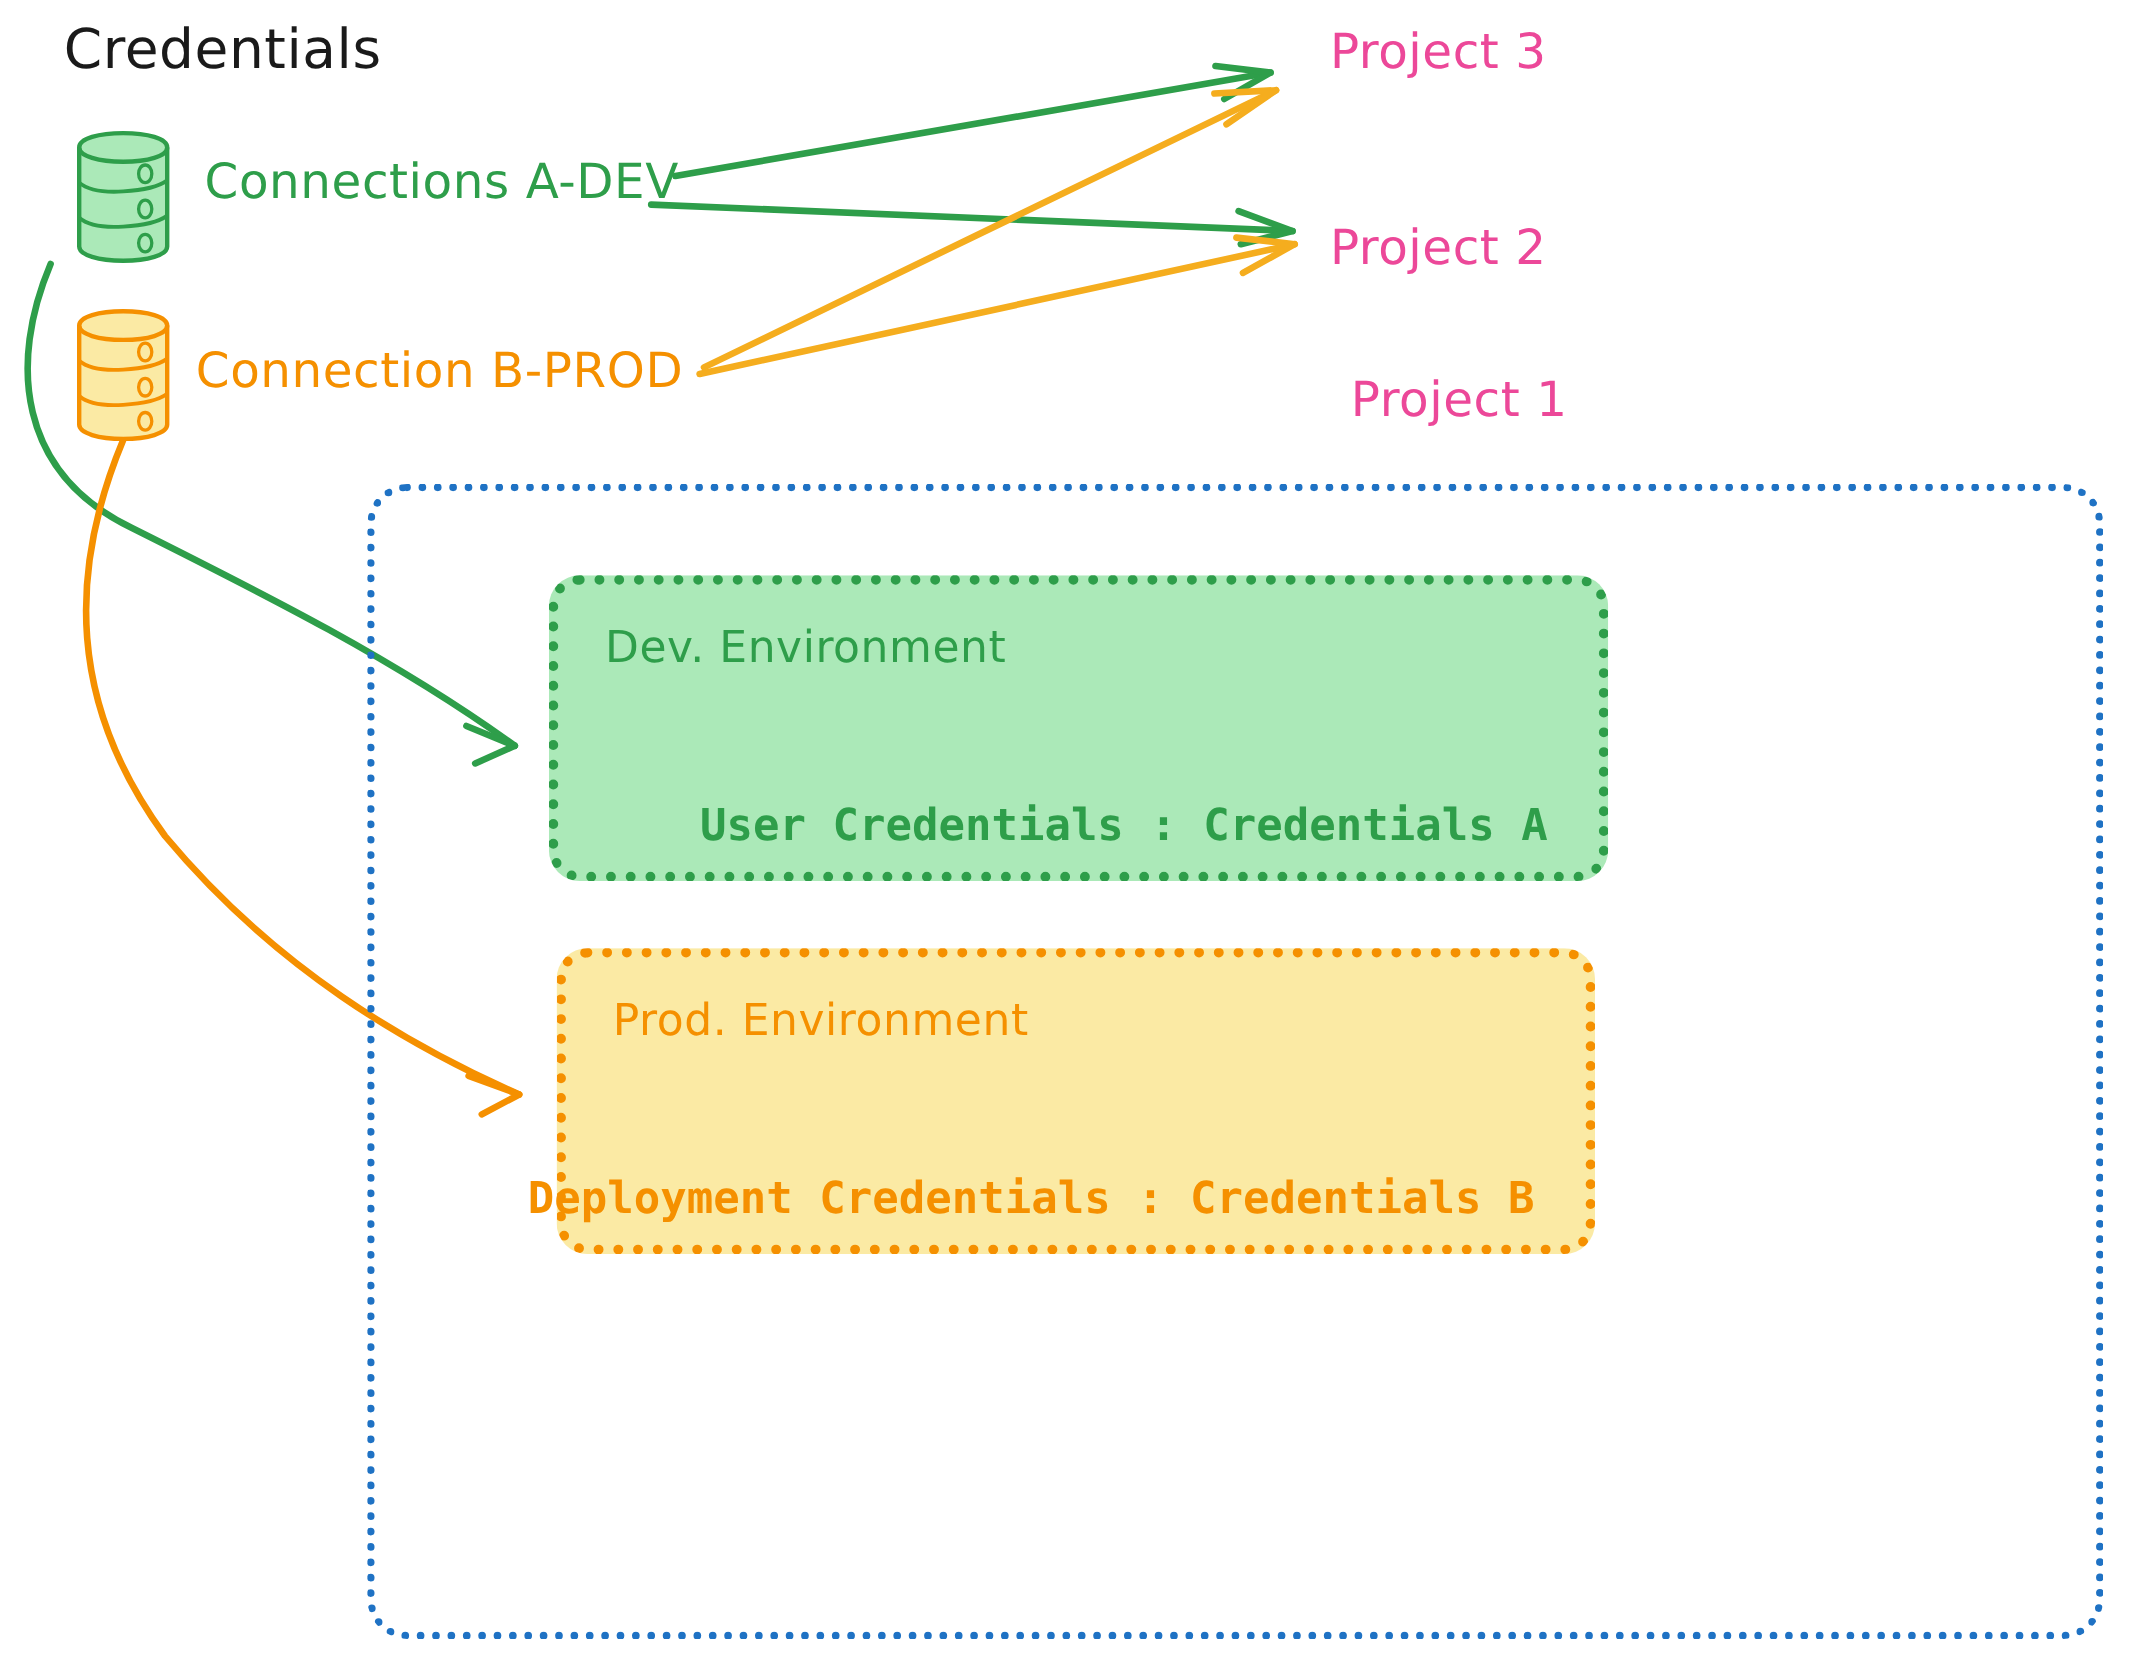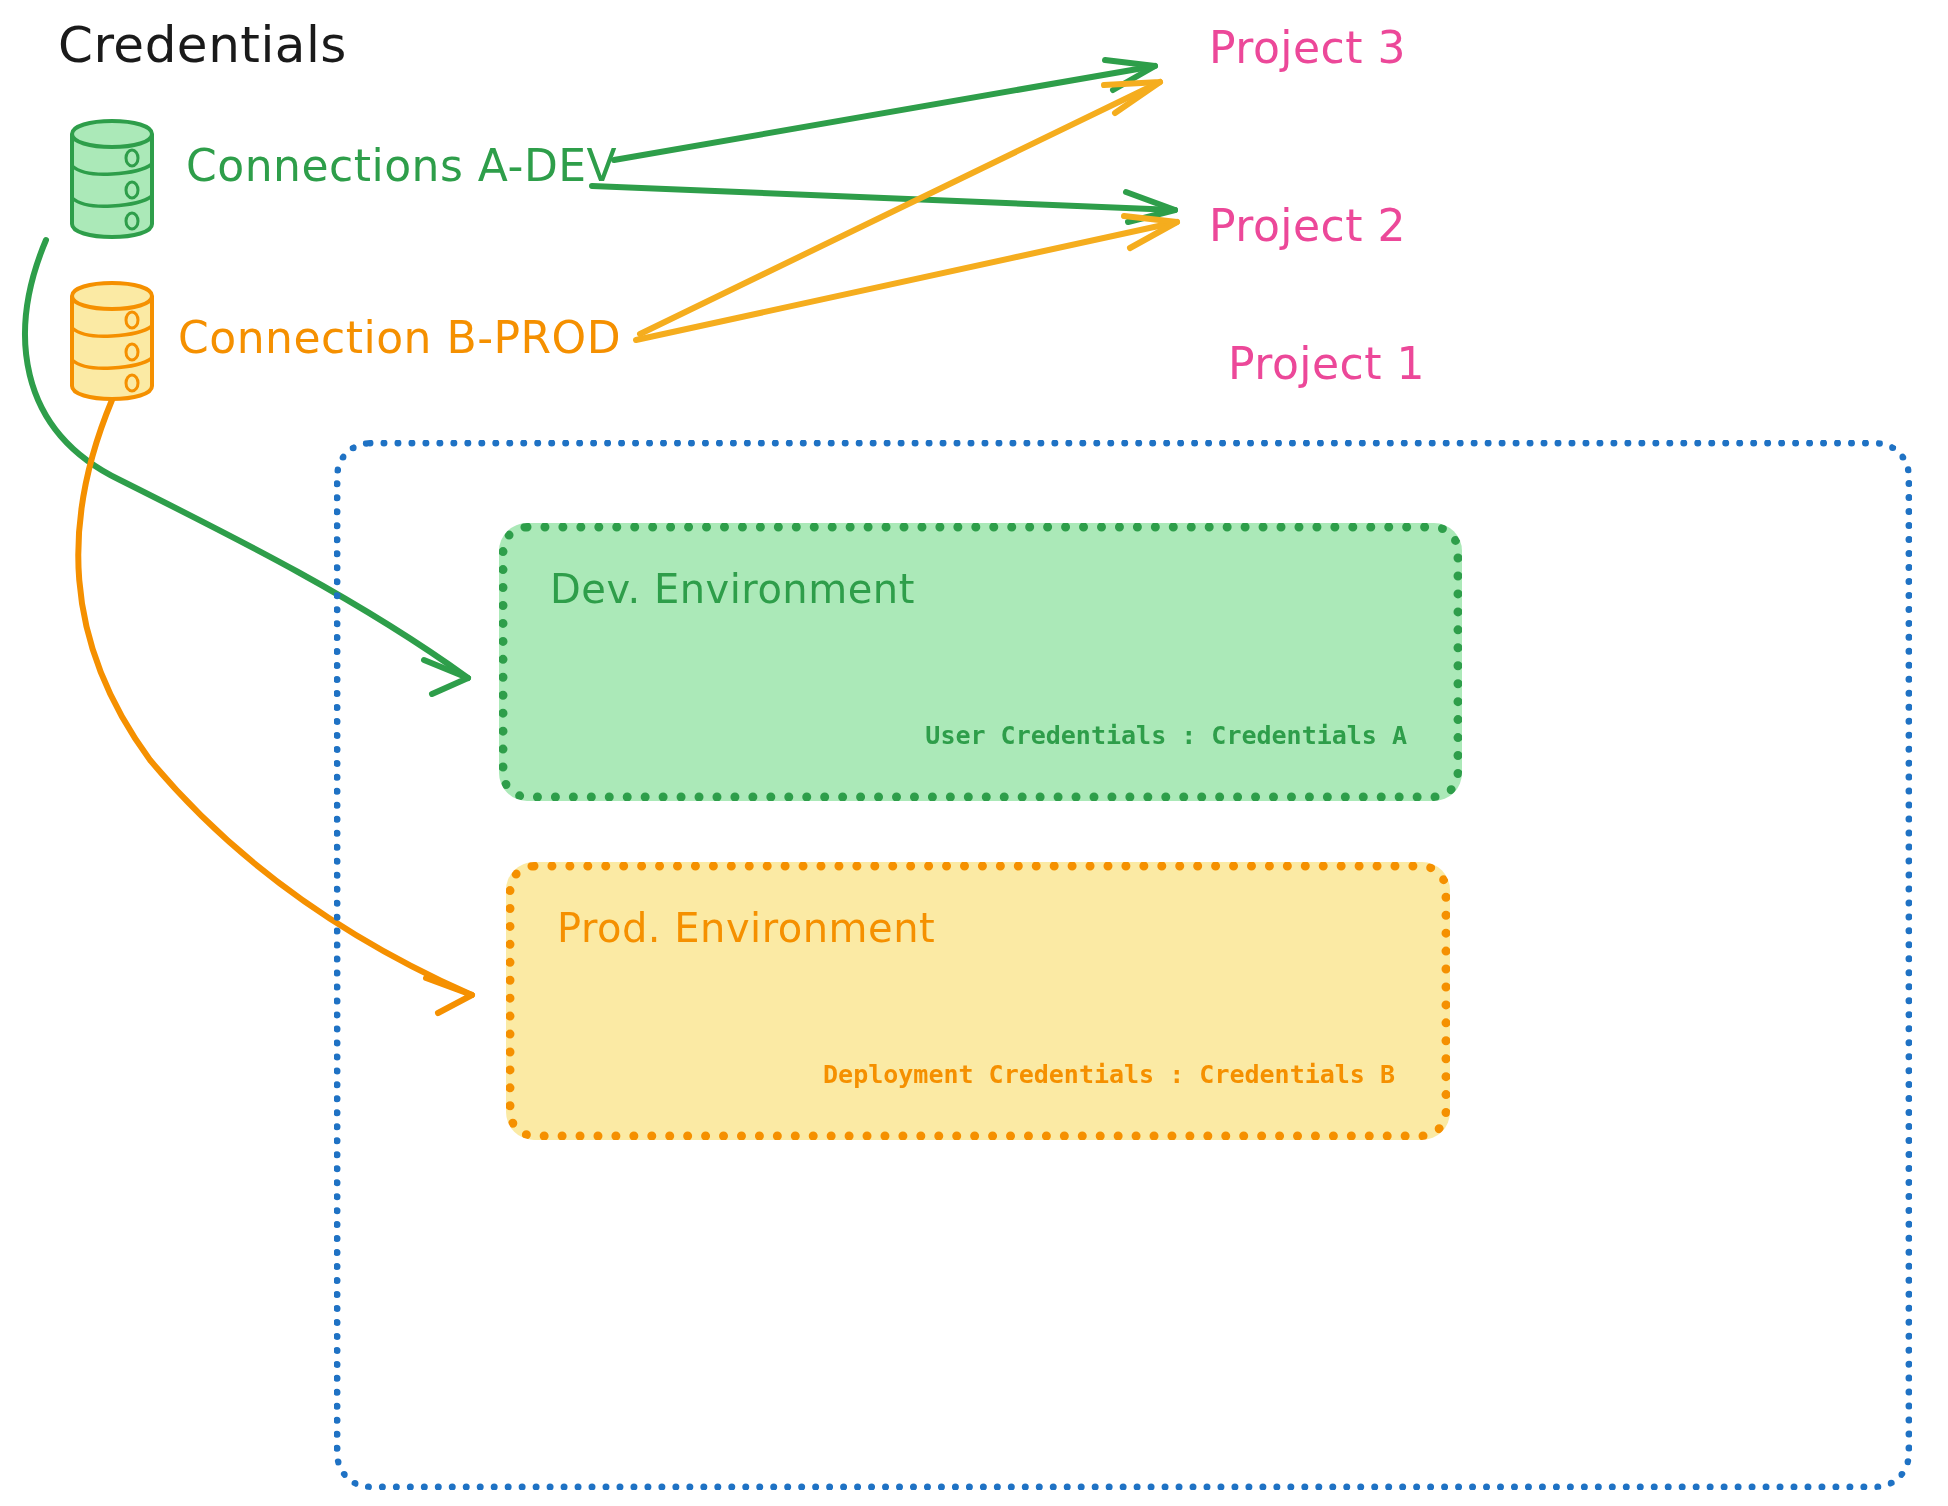--- a/index.html
+++ b/index.html
@@ -115,22 +115,22 @@
     position: absolute;
     font-size: 40px;
     white-space: nowrap;
   }
   #dev-env-title { left: 42px; top: 34px; color: #2e9e4a; }
   #prod-env-title { left: 42px; top: 34px; color: #f59000; }
 
   .cred-line {
     position: absolute;
     right: 46px;
-    bottom: 42px;
-    font-size: 25px;
+    bottom: 18px;
+    font-size: 40px;
     white-space: nowrap;
   }
   #dev-cred { color: #2e9e4a; }
   #prod-cred { color: #f59000; }
 </style>
 </head>
 <body>
 
 <div id="canvas">
 

